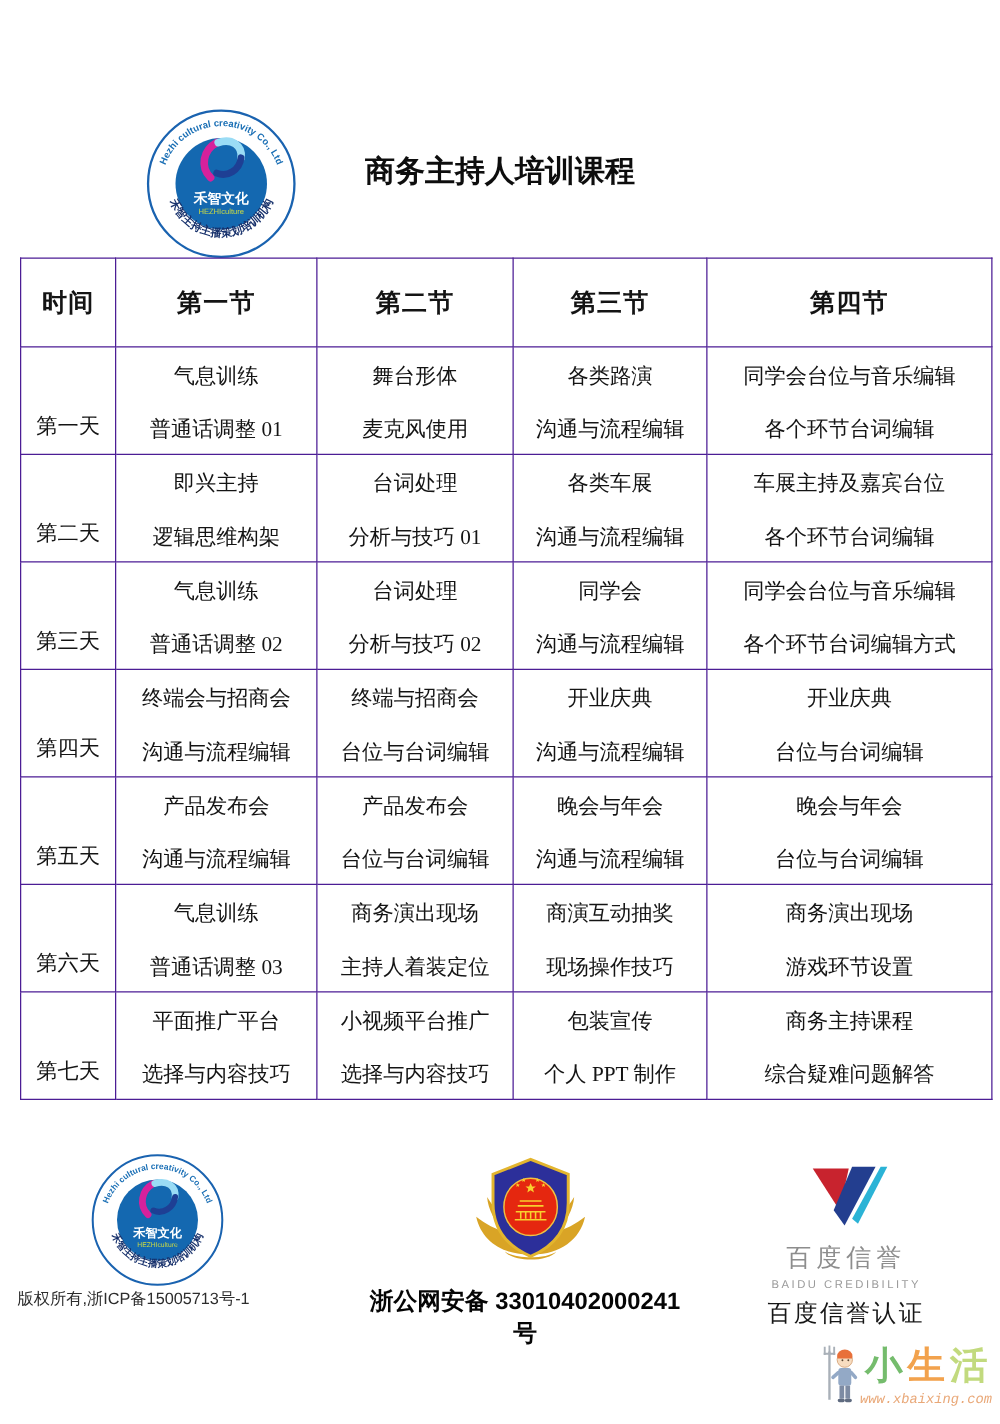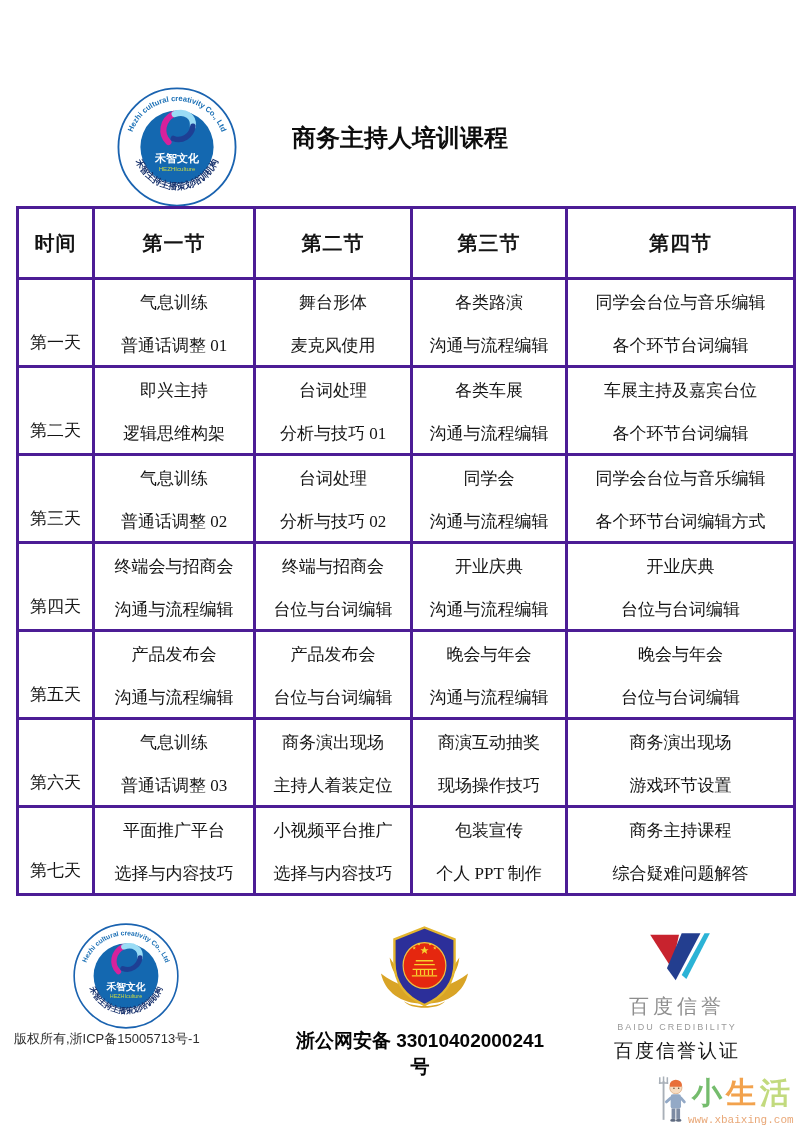--- a/index.html
+++ b/index.html
@@ -20,21 +20,21 @@
     letter-spacing:0px; line-height:40px;
   }
 
   
   table.schedule {
     position:absolute; left:16px; top:206px; width:777px;
     border-collapse:collapse; table-layout:fixed;
     font-family:"Liberation Serif", serif;
   }
   table.schedule td, table.schedule th {
-    border:3px solid #4c1d95; background:#ffffff;
+    border:1px solid #4c1d95; background:#ffffff;
     text-align:center; vertical-align:middle; color:#141414;
   }
   table.schedule thead tr { height:71px; }
   table.schedule th { font-size:20px; font-weight:bold; letter-spacing:1px; }
   table.schedule tbody tr { height:85px; }
   .cell-inner {
     height:85px; display:flex; flex-direction:column;
     justify-content:space-between; align-items:center;
     padding:13px 2px 9px 2px; font-size:17px;
   }
@@ -67,21 +67,21 @@
   .watermark { position:absolute; left:656px; top:1072px; width:140px; height:58px; cursor:pointer; }
   .wm-figure { position:absolute; left:0; top:2px; width:34px; height:52px; }
   .wm-text {
     position:absolute; left:36px; top:4px; width:104px;
     font-size:30px; font-weight:bold; letter-spacing:4px; line-height:34px;
     opacity:0.85; white-space:nowrap;
   }
   .wm-url {
     position:absolute; left:32px; top:42px; width:108px;
     font-family:"Liberation Mono", monospace;
-    font-size:11px; color:#e9a878; letter-spacing:0px; white-space:nowrap;
+    font-size:11px; color:#e9a878; letter-spacing:0px; white-space:nowrap;font-style:italic;
   }
   svg text { font-family:"Liberation Sans", sans-serif; }
 </style>
 </head>
 <body>
 
 <svg width="0" height="0" style="position:absolute" aria-hidden="true">
   <defs>
     <symbol id="hezhi-logo" viewBox="0 0 200 200">
       <circle cx="100" cy="100" r="96" fill="#ffffff" stroke="#1a63b0" stroke-width="3"></circle>

